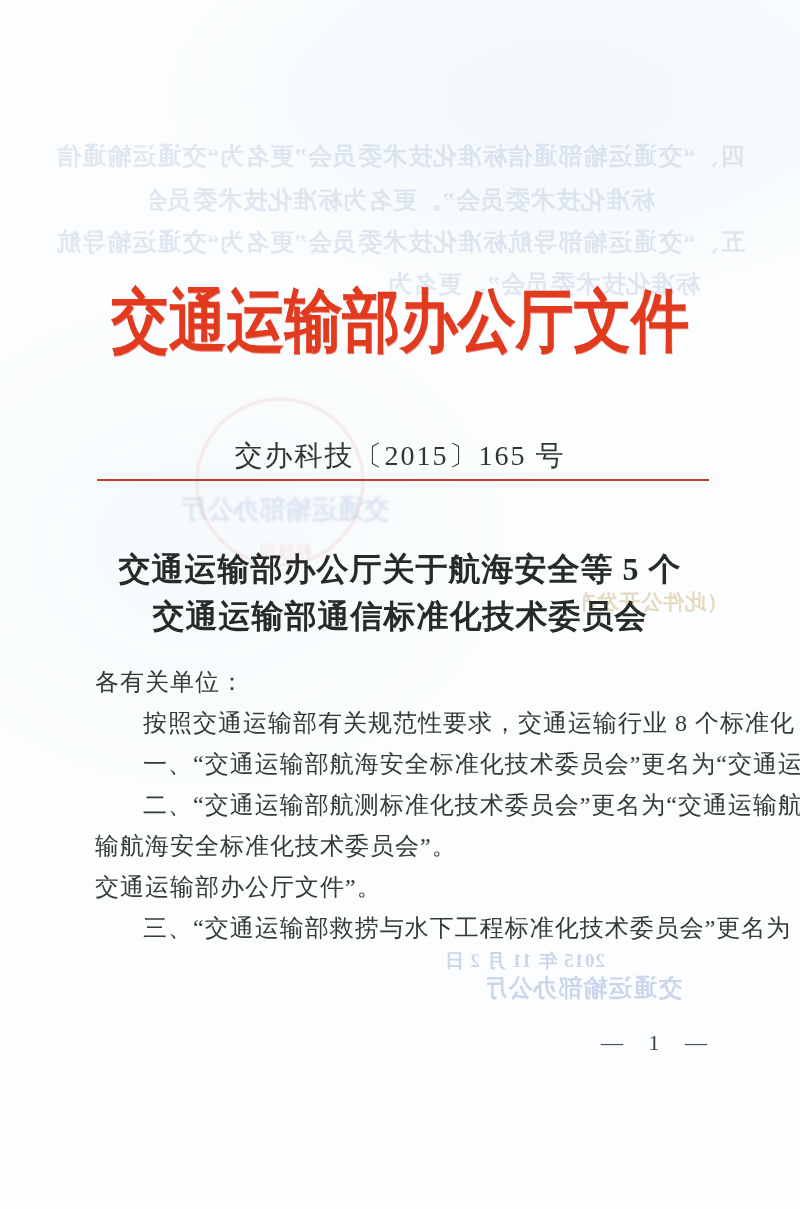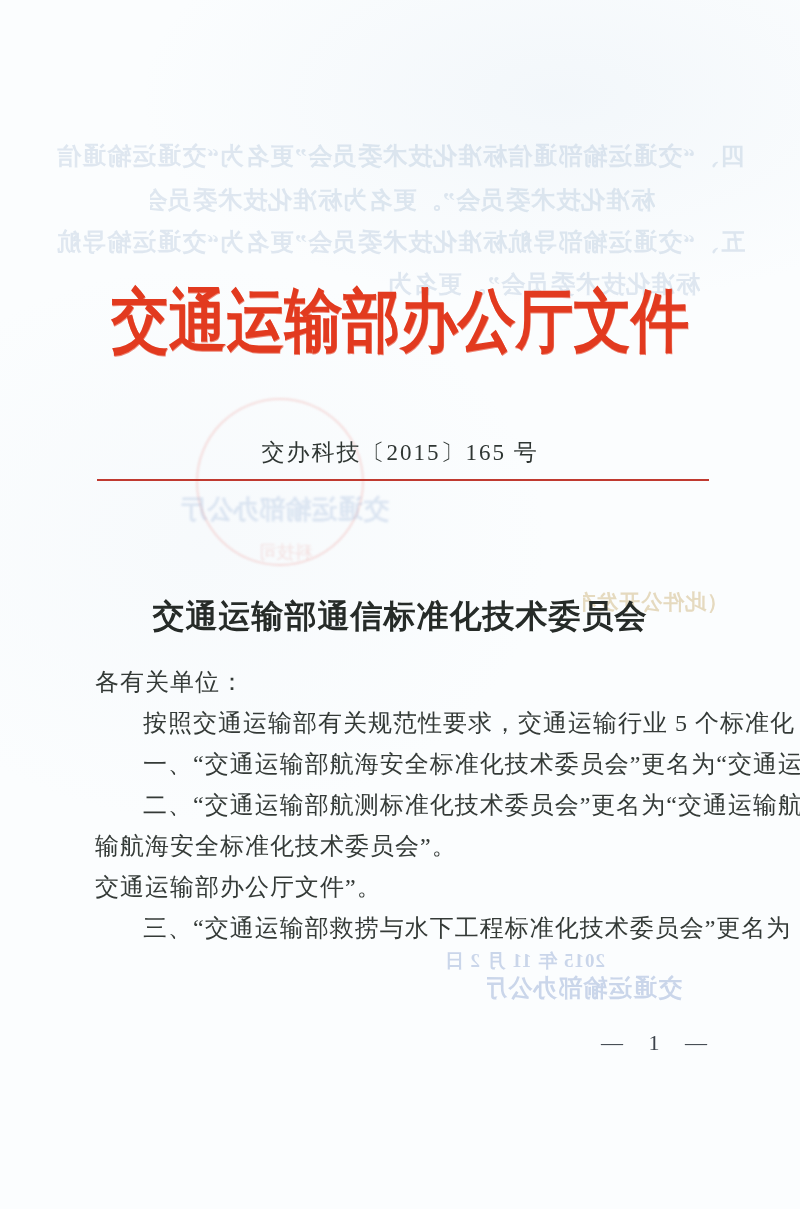--- a/index.html
+++ b/index.html
@@ -72,21 +72,21 @@
     white-space:nowrap;
     transform:scaleX(0.85);
     transform-origin:center;
     letter-spacing:0px;
     text-shadow:0.5px 0.5px 0 rgba(226,58,31,0.6);
   }
   .doc-number{
     position:absolute;
     left:0;top:437px;width:800px;
     text-align:center;
-    font-size:23px;
+    font-size:28px;
     color:#2f3633;
     letter-spacing:2px;
     font-family:"Liberation Serif","DejaVu Serif",serif;
   }
   .red-divider{
     position:absolute;
     left:97px;top:479px;
     width:612px;height:2px;
     background:#c03a30;
   }
@@ -153,27 +153,28 @@
   <div class="red-title-wrap">
     <span class="red-title">交通运输部办公厅文件</span>
   </div>
 
   <div class="doc-number">交办科技〔2015〕165 号</div>
 
   <div class="red-divider"></div>
 
   <div class="ghost ghost-tan" style="left:583px;top:588px;width:145px;font-size:21px;">（此件公开发布）</div>
 
+  <div class="notice-title nt1">交通运输部办公厅关于航海安全等 5 个</div>
   <div class="notice-title nt2">交通运输部通信标准化技术委员会</div>
 
   <div class="body-block">
 
       <div class="body-line">各有关单位：</div>
 
-      <div class="body-line indent">按照交通运输部有关规范性要求，交通运输行业 5 个标准化</div>
+      <div class="body-line indent">按照交通运输部有关规范性要求，交通运输行业 8 个标准化</div>
 
 
       <div class="body-line indent">一、“交通运输部航海安全标准化技术委员会”更名为“交通运</div>
 
       <div class="body-line indent">二、“交通运输部航测标准化技术委员会”更名为“交通运输航</div>
 
       <div class="body-line">输航海安全标准化技术委员会”。</div>
 
       <div class="body-line">交通运输部办公厅文件”。</div>
 

